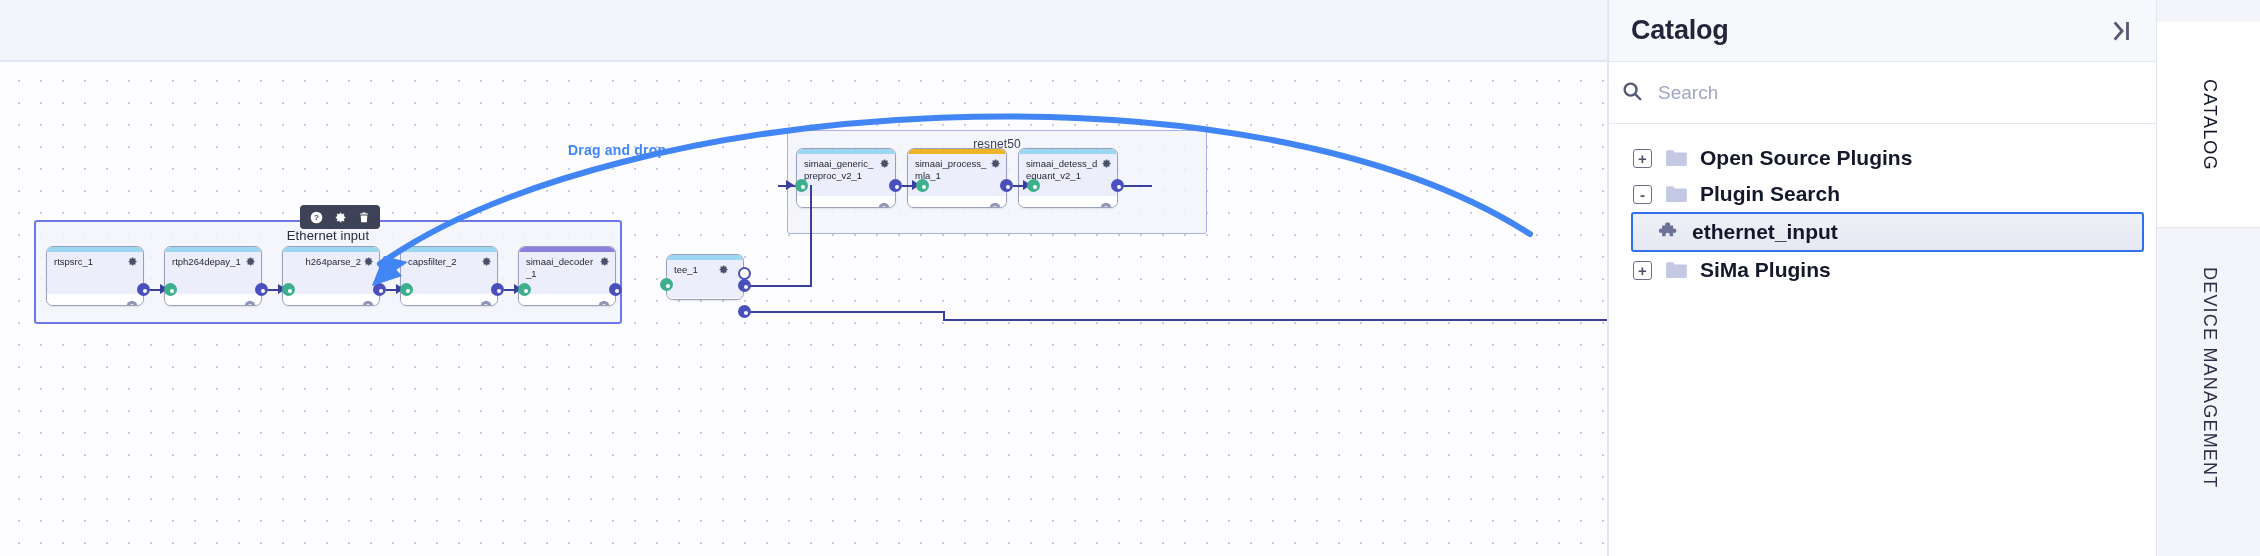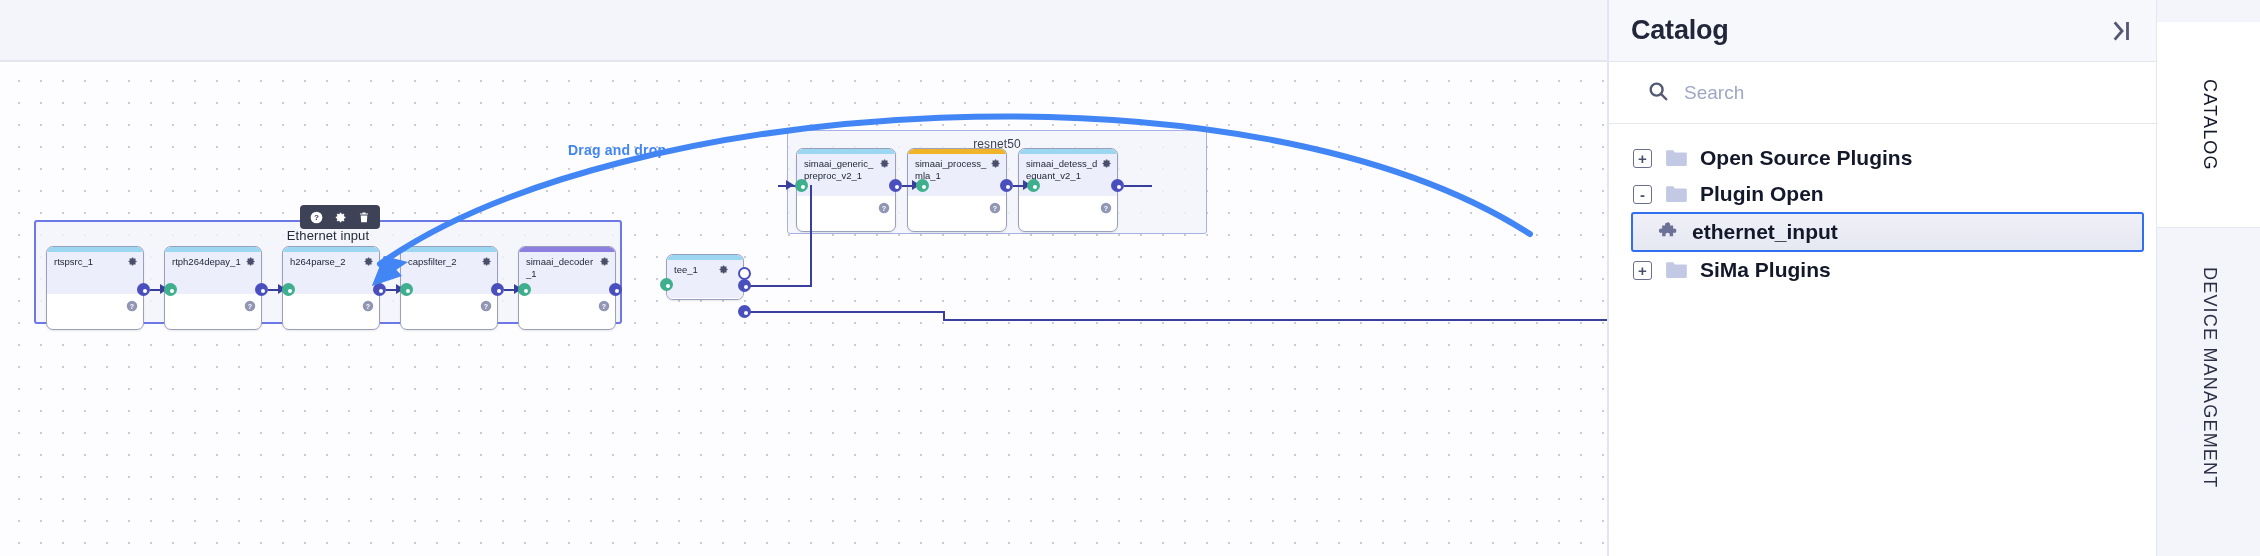--- a/index.html
+++ b/index.html
@@ -51,21 +51,21 @@
   }
   .group-toolbar .tb-btn {
     width: 24px; height: 24px; display: flex; align-items: center; justify-content: center;
     cursor: pointer;
   }
   .group-toolbar svg { display: block; }
 
   
   .node {
     position: absolute;
-    width: 98px; height: 84px;
+    width: 98px; height: 60px;
     background: #fff;
     border: 1px solid #9aa0bb;
     border-radius: 7px;
     overflow: hidden;
     box-shadow: 0 1px 2px rgba(40,45,80,.10);
   }
   .node .node-topbar { height: 5px; width: 100%; }
   .node .node-body {
     height: 42px; background: #eceefb;
     position: relative;
@@ -128,21 +128,21 @@
   }
   .catalog-header {
     height: 62px; background: #f7f8fc; border-bottom: 1px solid #e3e6f0;
     display: flex; align-items: center; padding: 0 22px; justify-content: space-between;
   }
   .catalog-title { font-size: 27px; font-weight: bold; color: #22263a; letter-spacing: -.2px; }
   .collapse-icon { cursor: pointer; display:flex; }
 
   .search-row {
     height: 62px; background: #fff; border-bottom: 1px solid #e6e8f0;
-    display: flex; align-items: center; padding: 0 38px; gap: 15px;
+    display: flex; align-items: center; padding: 0 12px; gap: 15px;
   }
   .search-input {
     border: none; outline: none; background: transparent;
     font-size: 19px; color: #3a3f55; font-family: "Liberation Sans", sans-serif;
     width: 100%;
   }
   .search-input::placeholder { color: #a0a6c4; }
 
   .tabs { display: flex; height: 46px; background: #f7f8fc; border-bottom: 1px solid #e3e6f0; }
   .tab {
@@ -285,21 +285,21 @@
             <circle cx="8" cy="8" r="7" fill="#9096b4"></circle>
             <text x="8" y="11.5" font-size="9.5" font-family="Liberation Sans, sans-serif" font-weight="bold" fill="#fff" text-anchor="middle">?</text>
           </svg>
       </div>
     </div>
     <div class="port out" style="left:255px; top:219px;"></div>
     <div class="edge" style="left:268px; top:225px; width:22px;"></div>
     <div class="arrowhead" style="left:278px; top:220px;"></div>
     <div class="port in" style="left:282px; top:219px;"></div>
 
-    <div class="node" style="left:282px; top:182px;">
+    <div class="node" style="left:282px; top:182px;text-align:right;">
       <div class="node-topbar top-cyan"></div>
       <div class="node-body">
         <div class="node-label">h264parse_2</div>
         <svg class="gear" viewBox="0 0 16 16" fill="#4a4f6b">
             <path d="M8 5.2A2.8 2.8 0 1 0 8 10.8 2.8 2.8 0 0 0 8 5.2zm0 4.1A1.3 1.3 0 1 1 8 6.7a1.3 1.3 0 0 1 0 2.6z"></path>
             <path d="M14 8.9v-1.8l-1.6-.3a4.6 4.6 0 0 0-.4-1l.9-1.3-1.3-1.3-1.3.9a4.6 4.6 0 0 0-1-.4L9 2.1H7.2l-.3 1.6a4.6 4.6 0 0 0-1 .4l-1.3-.9-1.3 1.3.9 1.3a4.6 4.6 0 0 0-.4 1l-1.6.3v1.8l1.6.3c.1.36.23.7.4 1l-.9 1.3 1.3 1.3 1.3-.9c.32.17.65.3 1 .4l.3 1.6H9l.3-1.6c.35-.1.68-.23 1-.4l1.3.9 1.3-1.3-.9-1.3c.17-.3.3-.64.4-1z"></path>
           </svg>
       </div>
       <div class="node-foot">
         <svg class="qmark" viewBox="0 0 16 16">
@@ -483,21 +483,21 @@
             <path d="M1 3a1.6 1.6 0 0 1 1.6-1.6h6.2l2 2.4h11.6A1.6 1.6 0 0 1 24 5.4v12A1.6 1.6 0 0 1 22.4 19H2.6A1.6 1.6 0 0 1 1 17.4V3z" fill="#c3c8e4"></path>
           </svg>
         <span class="lbl">Open Source Plugins</span>
       </div>
 
       <div class="tree-row">
         <span class="expander">-</span>
         <svg class="folder-icon" viewBox="0 0 24 20">
             <path d="M1 3a1.6 1.6 0 0 1 1.6-1.6h6.2l2 2.4h11.6A1.6 1.6 0 0 1 24 5.4v12A1.6 1.6 0 0 1 22.4 19H2.6A1.6 1.6 0 0 1 1 17.4V3z" fill="#c3c8e4"></path>
           </svg>
-        <span class="lbl">Plugin Open</span>
+        <span class="lbl">Plugin Search</span>
       </div>
 
       <div class="tree-row selected">
         <svg class="puzzle-icon" viewBox="0 0 24 24">
             <path d="M10.2 2.2a2.4 2.4 0 0 1 4.2 1.6c0 .45-.12.86-.33 1.2h3.5v3.5c.34-.2.75-.33 1.2-.33a2.4 2.4 0 0 1 0 4.8c-.45 0-.86-.12-1.2-.33v3.9h-3.9c.2-.34.33-.75.33-1.2a2.4 2.4 0 1 0-4.8 0c0 .45.12.86.33 1.2H5.6v-3.9c-.34.2-.75.33-1.2.33a2.4 2.4 0 1 1 0-4.8c.45 0 .86.12 1.2.33V5h3.5c-.2-.34-.33-.75-.33-1.2 0-.62.24-1.18.63-1.6z" fill="#6b7197"></path>
           </svg>
         <span class="lbl">ethernet_input</span>
       </div>
 
 

